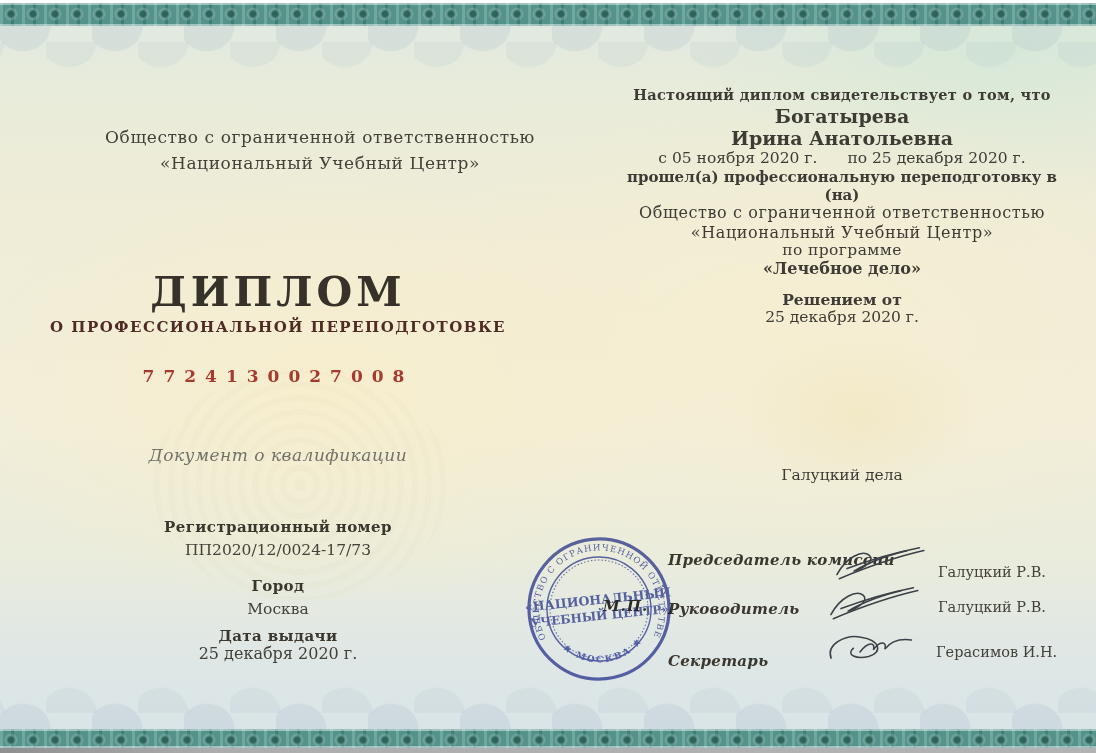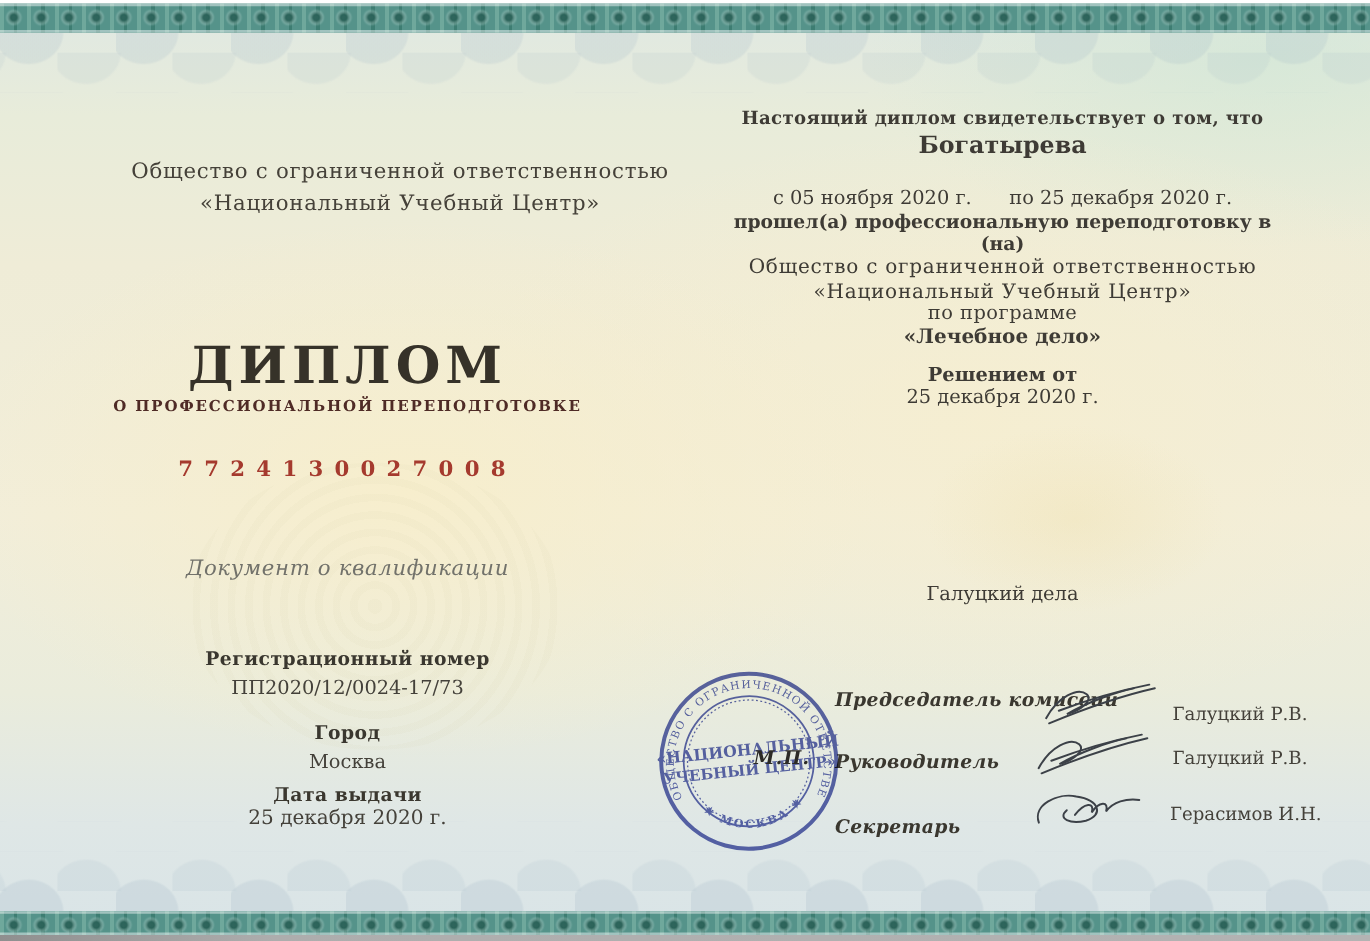--- a/index.html
+++ b/index.html
@@ -46,26 +46,26 @@
     background:repeating-radial-gradient(circle at 50% 50%, rgba(205,200,160,.16) 0 6px, rgba(255,255,255,0) 6px 14px);
     opacity:.45;
   }
   .rosette-r{
     position:absolute; left:740px; top:340px; width:240px; height:150px; border-radius:50%;
     background:radial-gradient(closest-side, rgba(235,215,150,.28), rgba(235,215,150,0));
     opacity:.8;
   }
   .scanner-strip{position:absolute; left:0; right:0; bottom:0; height:5px; background:linear-gradient(90deg,#8f8f8f,#adadad 20%,#b3b3b3);}
   .col-left{position:absolute; left:38px; top:0; width:480px; height:582px;}
-  .col-right{position:absolute; left:572px; top:0; width:460px; height:753px;}
+  .col-right{position:absolute; left:612px; top:0; width:460px; height:753px;}
   .line{position:absolute; left:0; width:100%; text-align:center;}
   .issuer{position:absolute; left:75px; top:124px; width:490px; text-align:center;
           font-size:17px; line-height:26px; color:#454139; letter-spacing:.6px;}
   .title{top:268px; font-size:41px; letter-spacing:4px; color:#363229; font-weight:600;}
-  .subtitle{top:318px; font-size:12px; font-weight:bold; letter-spacing:1.5px;}
+  .subtitle{top:318px; font-size:15px; font-weight:bold; letter-spacing:1.5px;}
   .blank-number{top:366px; font-size:17px; font-weight:bold; letter-spacing:9px;}
   .doc-type{top:445px; font-size:17px; font-style:italic; color:#72726b; letter-spacing:.5px;}
   .lbl{font-weight:bold; font-size:15px; color:#3a372f; letter-spacing:.4px;}
   .val{font-size:15.5px; color:#44413a;}
   .r-intro{top:86px; font-size:14.5px; font-weight:bold; letter-spacing:.3px;}
   .r-surname{top:105px; font-size:19px; font-weight:bold;}
   .r-name{top:127px; font-size:19px; font-weight:bold;}
   .r-dates{top:149px; font-size:15.5px;}
   .r-dates .gap{display:inline-block; width:30px;}
   .r-completed{top:168px; font-size:15px; font-weight:bold;}
@@ -112,20 +112,21 @@
     <div class="line val" style="top:541px;">ПП2020/12/0024-17/73</div>
     <div class="line lbl" style="top:577px;">Город</div>
     <div class="line val" style="top:600px;">Москва</div>
     <div class="line lbl" style="top:627px;">Дата выдачи</div>
     <div class="line val" style="top:644px; font-size:16px;">25 декабря 2020 г.</div>
   </div>
 
   <div class="col-right">
     <div class="line r-intro">Настоящий диплом свидетельствует о том, что</div>
     <div class="line r-surname">Богатырева</div>
+    <div class="line r-name">Ирина Анатольевна</div>
     <div class="line r-dates">
       <span>с 05 ноября 2020 г.</span><span class="gap"></span><span>по 25 декабря 2020 г.</span>
     </div>
     <div class="line r-completed">прошел(а) профессиональную переподготовку в (на)</div>
     <div class="line r-org1">Общество с ограниченной ответственностью</div>
     <div class="line r-org2">«Национальный Учебный Центр»</div>
     <div class="line r-proglbl">по программе</div>
     <div class="line r-prog">«Лечебное дело»</div>
     <div class="line r-declbl">Решением от</div>
     <div class="line r-decdate">25 декабря 2020 г.</div>

